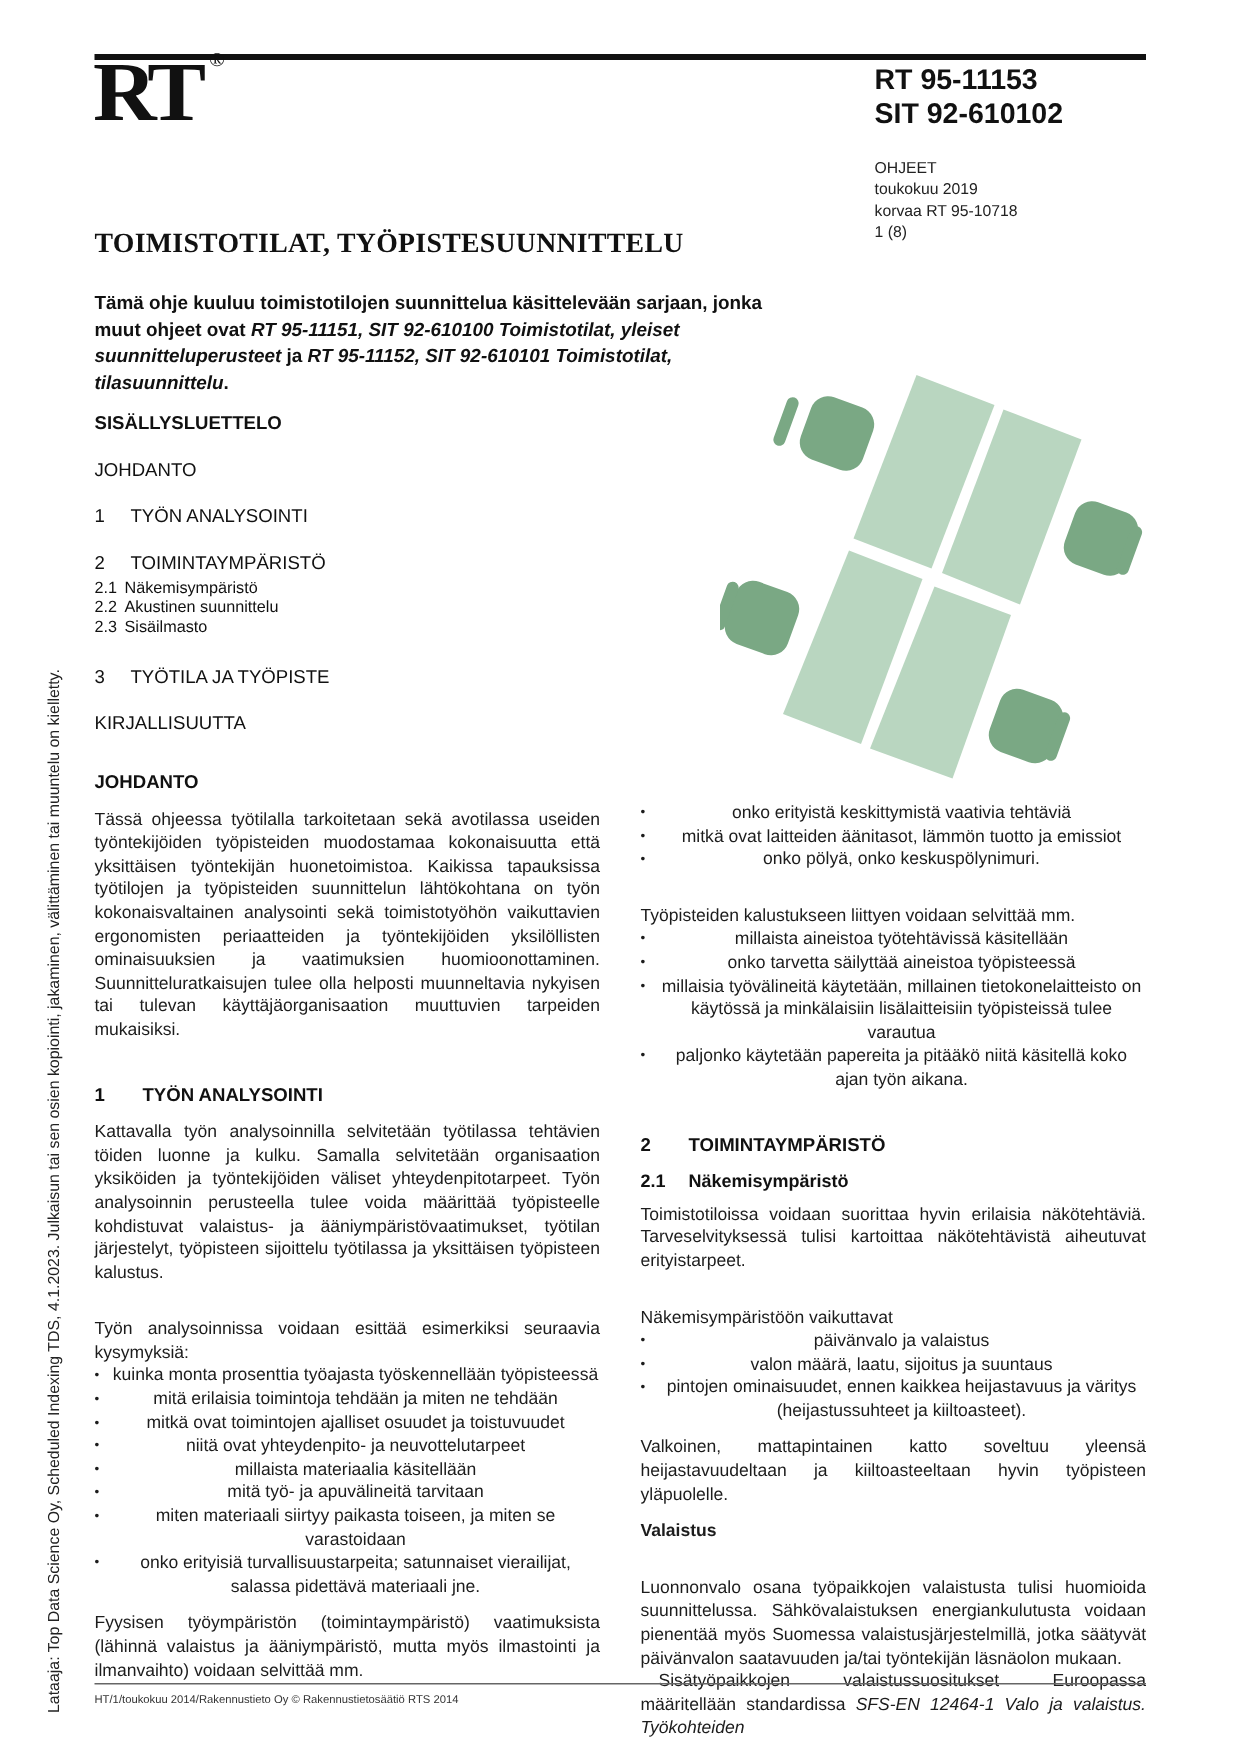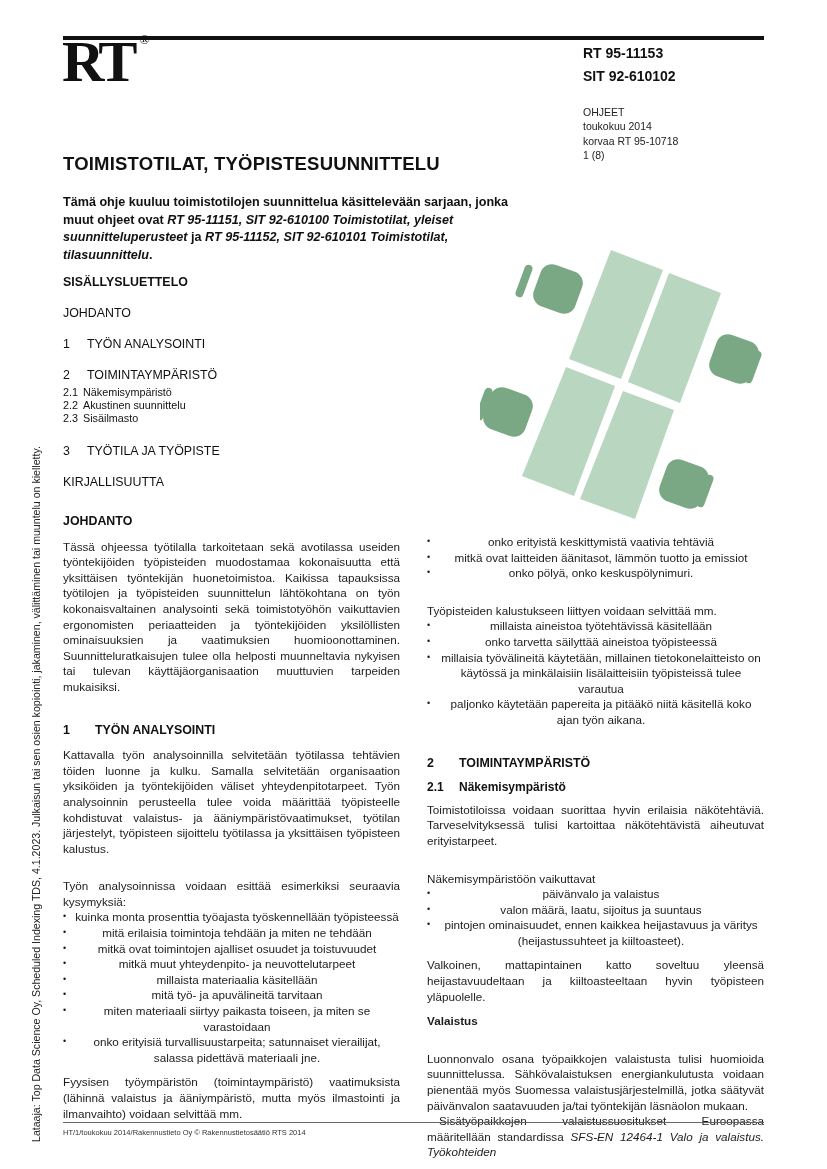--- a/index.html
+++ b/index.html
@@ -2,23 +2,23 @@
 <html><head>
 <meta charset="utf-8">
 <style>
   html, body { margin:0; padding:0; background:#ffffff; }
   body { width:827px; height:1169px; position:relative; overflow:hidden;
          font-family:"DejaVu Sans", "Liberation Sans", sans-serif; color:#1a1a1a; }
   .top-rule { position:absolute; left:63px; top:36px; width:701px; height:4px; background:#111; }
   .logo { position:absolute; left:62px; top:34px; font-family:"Liberation Serif","DejaVu Serif",serif;
           font-weight:bold; font-size:56px; letter-spacing:-4px; line-height:56px; color:#111; transform:scaleX(1.05); transform-origin:left; }
   .logo sup { font-size:13px; letter-spacing:0; font-weight:normal; position:relative; top:-4px; margin-left:6px; vertical-align:top; line-height:20px;}
-  .doc-ids { position:absolute; left:583px; top:42px; font-family:"Liberation Sans",sans-serif; font-weight:bold; font-size:14px; line-height:23px; color:#111; }
+  .doc-ids { position:absolute; left:583px; top:42px; font-family:"Liberation Sans",sans-serif; font-weight:bold; font-size:19px; line-height:23px; color:#111; }
   .meta { position:absolute; left:583px; top:105px; font-family:"Liberation Sans",sans-serif; font-size:10.5px; line-height:14.3px; color:#222; }
-  .title { position:absolute; left:63px; top:153px; font-family:Liberation Sans, sans-serif; font-weight:bold; font-size:18.5px; color:#111; letter-spacing:0.2px;}
+  .title { position:absolute; left:63px; top:153px; font-family:Liberation Serif, serif; font-weight:bold; font-size:18.5px; color:#111; letter-spacing:0.2px;}
   .intro { position:absolute; left:63px; top:194px; width:470px; font-family:"Liberation Sans",sans-serif; font-weight:bold; font-size:12.6px; line-height:17.5px; color:#111; }
   .intro i { font-style:italic; }
   .toc { position:absolute; left:63px; top:275px; width:300px; font-family:"Liberation Sans",sans-serif; color:#111; }
   .toc .toc-title { font-weight:bold; font-size:12.4px; margin-bottom:17px; }
   .toc .lvl1 { font-size:12.4px; margin-bottom:17px; }
   .toc .lvl1.tight { margin-bottom:4px; }
   .toc .lvl2 { font-size:10.8px; line-height:13px; }
   .toc .lvl2.last { margin-bottom:19px; }
   .toc .num { display:inline-block; width:24px; }
   .toc .num2 { display:inline-block; width:20px; }
@@ -50,21 +50,21 @@
 
 <div class="logo"><span>RT</span><sup>®</sup></div>
 
 <div class="doc-ids">
   <div>RT 95-11153</div>
   <div>SIT 92-610102</div>
 </div>
 
 <div class="meta">
   <div>OHJEET</div>
-  <div>toukokuu 2014</div>
+  <div>toukokuu 2019</div>
   <div>korvaa RT 95-10718</div>
   <div>1 (8)</div>
 </div>
 
 <div class="title">TOIMISTOTILAT, TYÖPISTESUUNNITTELU</div>
 
 <div class="intro"><span>Tämä ohje kuuluu toimistotilojen suunnittelua käsittelevään sarjaan, jonka muut ohjeet ovat </span><i>RT 95-11151, SIT 92-610100 Toimistotilat, yleiset suunnitteluperusteet</i><span> ja </span><i>RT 95-11152, SIT 92-610101 Toimistotilat, tilasuunnittelu</i><span>.</span></div>
 
 <div class="toc">
   <div class="toc-title">SISÄLLYSLUETTELO</div>
@@ -107,21 +107,21 @@
   <div class="h2">JOHDANTO</div>
   <p>Tässä ohjeessa työtilalla tarkoitetaan sekä avotilassa useiden työntekijöiden työpisteiden muodostamaa kokonaisuutta että yksittäisen työntekijän huonetoimistoa. Kaikissa tapauksissa työtilojen ja työpisteiden suunnittelun lähtökohtana on työn kokonaisvaltainen analysointi sekä toimistotyöhön vaikuttavien ergonomisten periaatteiden ja työntekijöiden yksilöllisten ominaisuuksien ja vaatimuksien huomioonottaminen.  Suunnitteluratkaisujen tulee olla helposti muunneltavia nykyisen tai tulevan käyttäjäorganisaation muuttuvien tarpeiden mukaisiksi.</p>
   <div class="gap"></div>
   <div class="h2"><span class="n">1</span><span>TYÖN ANALYSOINTI</span></div>
   <p>Kattavalla työn analysoinnilla selvitetään työtilassa tehtävien töiden luonne ja kulku. Samalla selvitetään organisaation yksiköiden ja työntekijöiden väliset yhteydenpitotarpeet. Työn analysoinnin perusteella tulee voida määrittää työpisteelle kohdistuvat valaistus- ja ääniympäristövaatimukset, työtilan järjestelyt, työpisteen sijoittelu työtilassa ja yksittäisen työpisteen kalustus.</p>
   <p class="cont">Työn analysoinnissa voidaan esittää esimerkiksi seuraavia kysymyksiä:</p>
   <ul>
     <li>kuinka monta prosenttia työajasta työskennellään työpisteessä</li>
     <li>mitä erilaisia toimintoja tehdään ja miten ne tehdään</li>
     <li>mitkä ovat toimintojen ajalliset osuudet ja toistuvuudet</li>
-    <li>mitkä muut yhteydenpito- ja neuvottelutarpeet</li>
+    <li>niitä ovat yhteydenpito- ja neuvottelutarpeet</li>
     <li>millaista materiaalia käsitellään</li>
     <li>mitä työ- ja apuvälineitä tarvitaan</li>
     <li>miten materiaali siirtyy paikasta toiseen, ja miten se varastoidaan</li>
     <li>onko erityisiä turvallisuustarpeita; satunnaiset vierailijat, salassa pidettävä materiaali jne.</li>
   </ul>
   <p>Fyysisen työympäristön (toimintaympäristö) vaatimuksista (lähinnä valaistus ja ääniympäristö, mutta myös ilmastointi ja ilmanvaihto) voidaan selvittää mm.</p>
 </div>
 
 <div class="col col-right">
   <ul>

